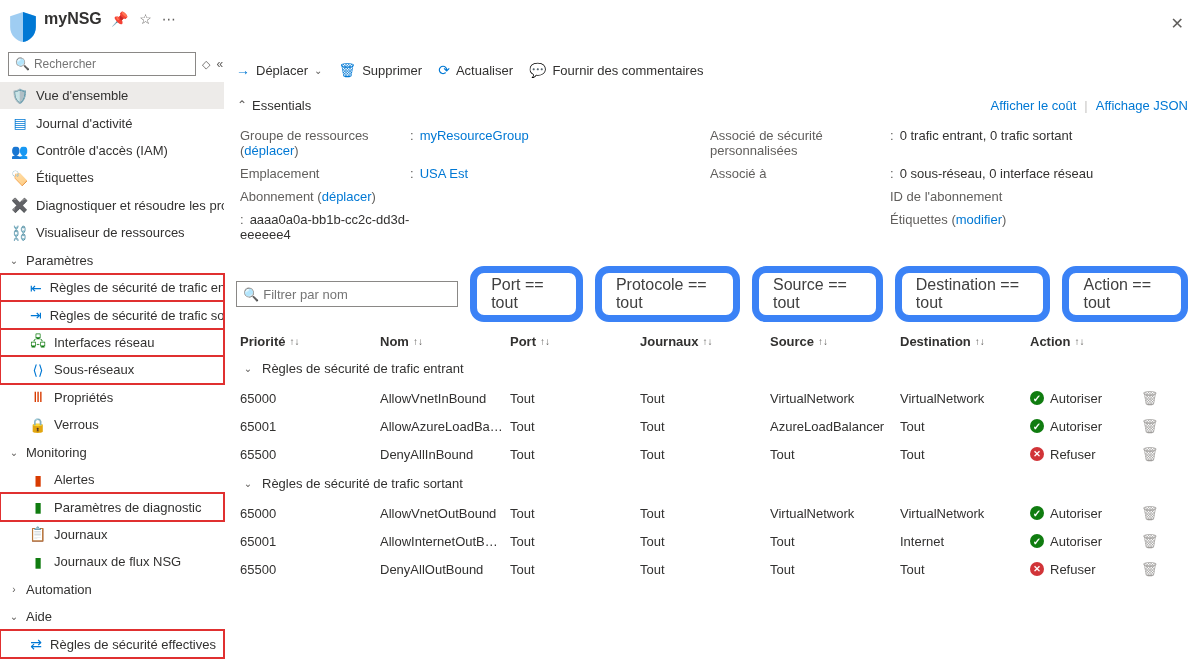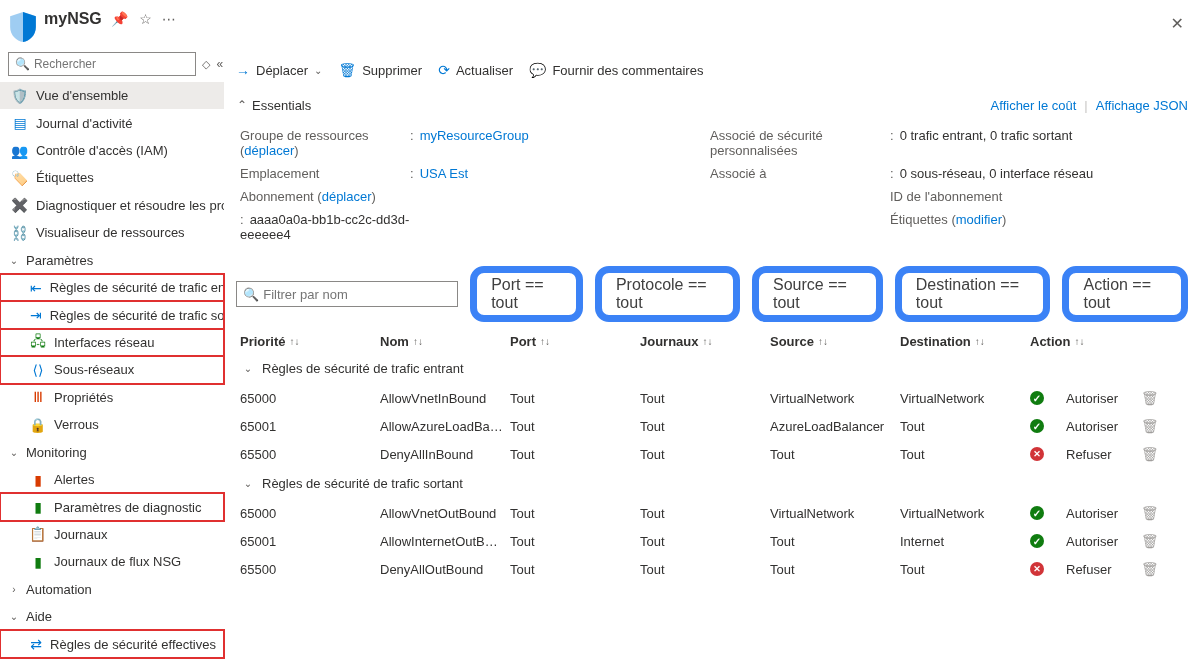--- a/index.html
+++ b/index.html
@@ -47,21 +47,21 @@
   .filterbox { display:flex; align-items:center; border:1px solid #8a8886; height:26px; width:260px; padding:0 6px; color:#605e5c;}
   .filterbox input { border:none; outline:none; font-size:13px; flex:1;}
   .pill { border:7px solid #3b82f6; border-radius:14px; padding:3px 14px; font-size:16px; color:#404040; cursor:pointer; background:#fff;}
   .tbl { width:100%; }
   .thead { display:grid; grid-template-columns: 140px 130px 130px 130px 130px 130px 100px 40px; padding:4px 4px; font-size:13px; font-weight:600; color:#323130;}
   .th { display:flex; align-items:center; gap:4px; cursor:pointer;}
   .sort { font-size:10px; color:#605e5c;}
   .grp-row { display:flex; align-items:center; gap:8px; padding:8px 6px; font-size:13px; cursor:pointer;}
   .row { display:grid; grid-template-columns: 140px 130px 130px 130px 130px 130px 100px 40px; padding:6px 4px; font-size:13px; align-items:center;}
   .row .cell { white-space:nowrap; overflow:hidden; text-overflow:ellipsis; padding-right:6px;}
-  .act { display:flex; align-items:center; gap:22px;}
+  .act { display:flex; align-items:center; gap:6px;}
   .dot-ok { width:14px; height:14px; border-radius:50%; background:#107c10; display:inline-flex; align-items:center; justify-content:center;}
   .dot-ok::after { content:"✓"; color:#fff; font-size:10px; font-weight:bold;}
   .dot-no { width:14px; height:14px; border-radius:50%; background:#d13438; display:inline-flex; align-items:center; justify-content:center;}
   .dot-no::after { content:"✕"; color:#fff; font-size:9px; font-weight:bold;}
   .trash { color:#a19f9d; cursor:pointer; font-size:14px; text-align:center;}
 </style>
 </head>
 <body>
 
 <div class="header">

